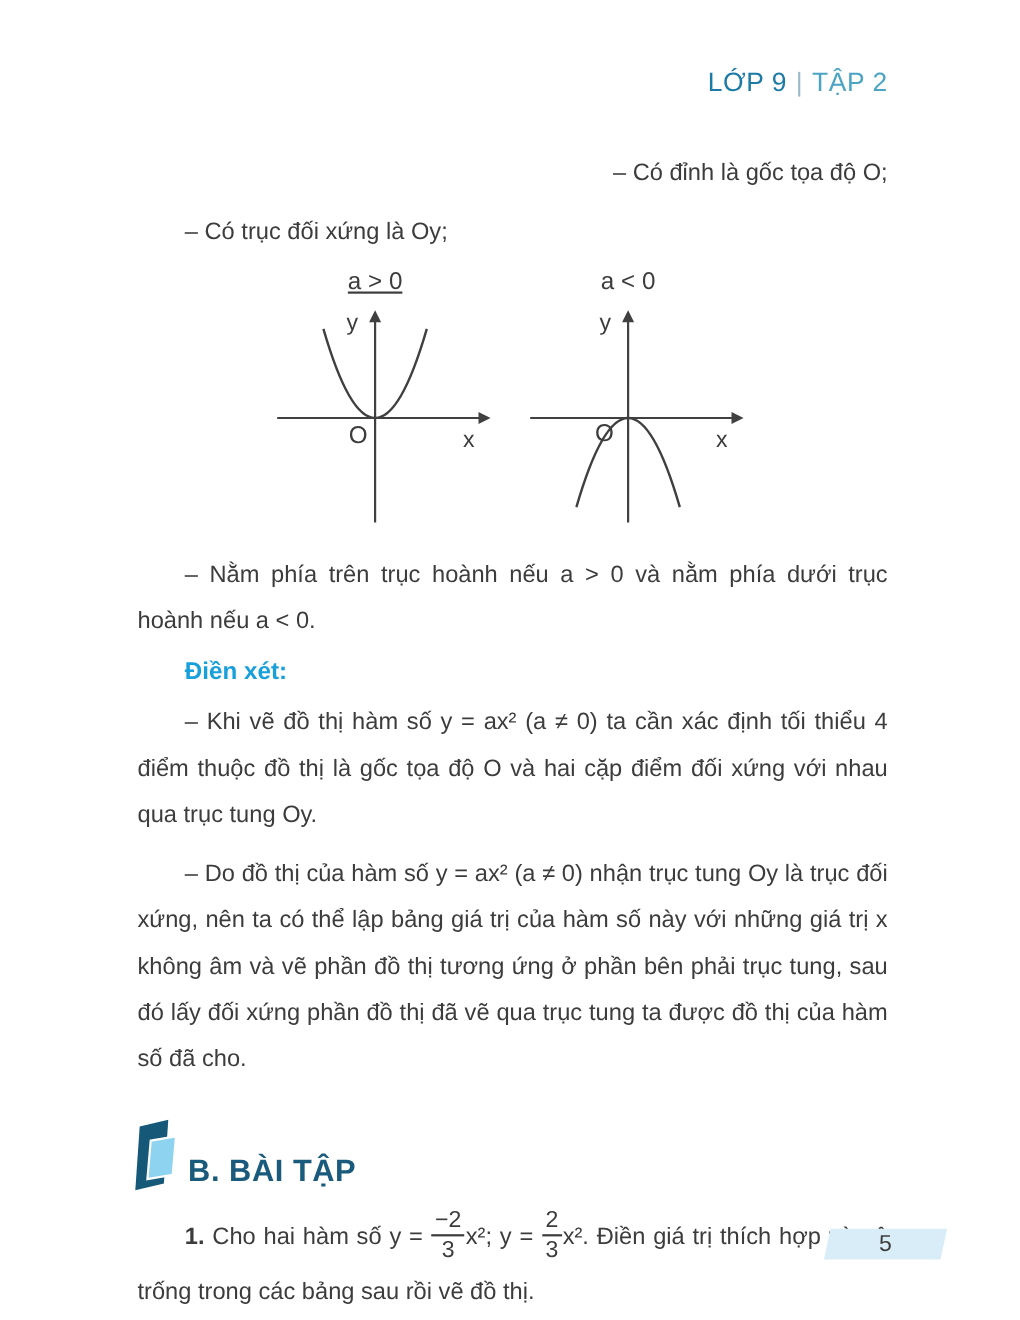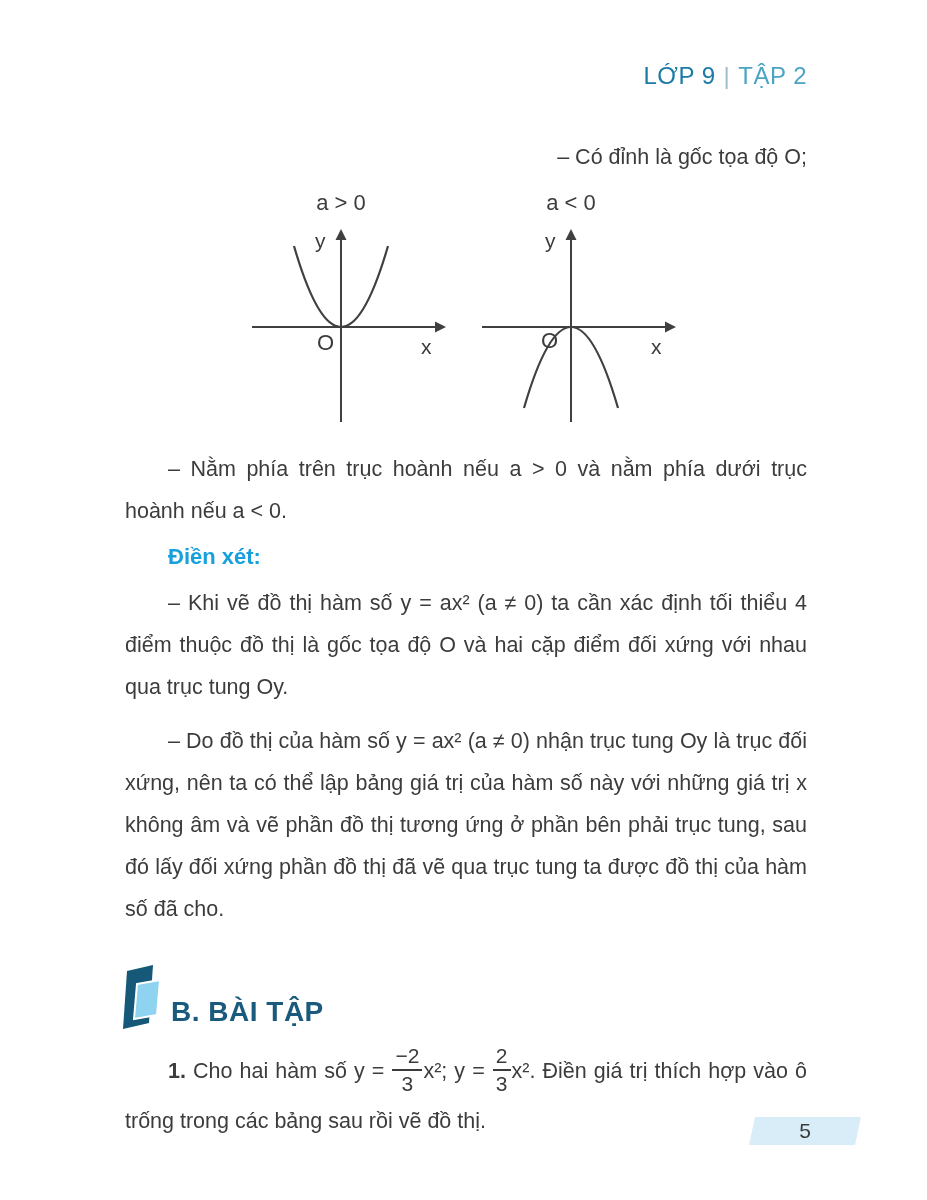--- a/index.html
+++ b/index.html
@@ -33,21 +33,21 @@
     text-align: justify;
     text-indent: 43px;
   }
   .single-line { text-indent: 0; margin-left: 43px; text-align: left; }
   .intro-1 { margin-top: 46px; text-align: right; }
   .intro-2 { margin-top: 11px; }
 
   
   .figures-row { position: relative; height: 252px; margin-top: 10px; }
   .figure { position: absolute; top: 0; width: 210px; }
-  .figure-left  { left: 124px; }
+  .figure-left  { left: 124px; text-decoration: underline; }
   .figure-right { left: 354px; }
   .fig-condition {
     display: block; width: 184px; text-align: center;
     font-size: 22px; color: #3c3c3c; height: 36px; line-height: 30px;
   }
   .fig-plot { position: relative; width: 210px; height: 205px; }
   .fig-plot svg { display: block; }
   .axis-label { position: absolute; font-size: 21px; color: #3c3c3c; line-height: 1; }
   .label-y { left: 66px; top: 6px; }
   .label-x { left: 172px; top: 112px; }
@@ -123,20 +123,21 @@
 </head>
 <body>
 
 <div class="page">
 
   <div class="header">
     <span class="grade">LỚP 9</span><span class="divider">|</span><span class="volume">TẬP 2</span>
   </div>
 
   <p class="para single-line intro-1">– Có đỉnh là gốc tọa độ O;</p>
+  <p class="para single-line intro-2">– Có trục đối xứng là Oy;</p>
 
   <div class="figures-row">
 
     <div class="figure figure-left">
       <span class="fig-condition">a &gt; 0</span>
       <div class="fig-plot">
         <svg width="210" height="205" viewBox="0 0 210 205">
 
           <line x1="3" y1="103" x2="189" y2="103" stroke="#404040" stroke-width="2"></line>
           <polygon points="186,97.5 197,103 186,108.5" fill="#404040"></polygon>

